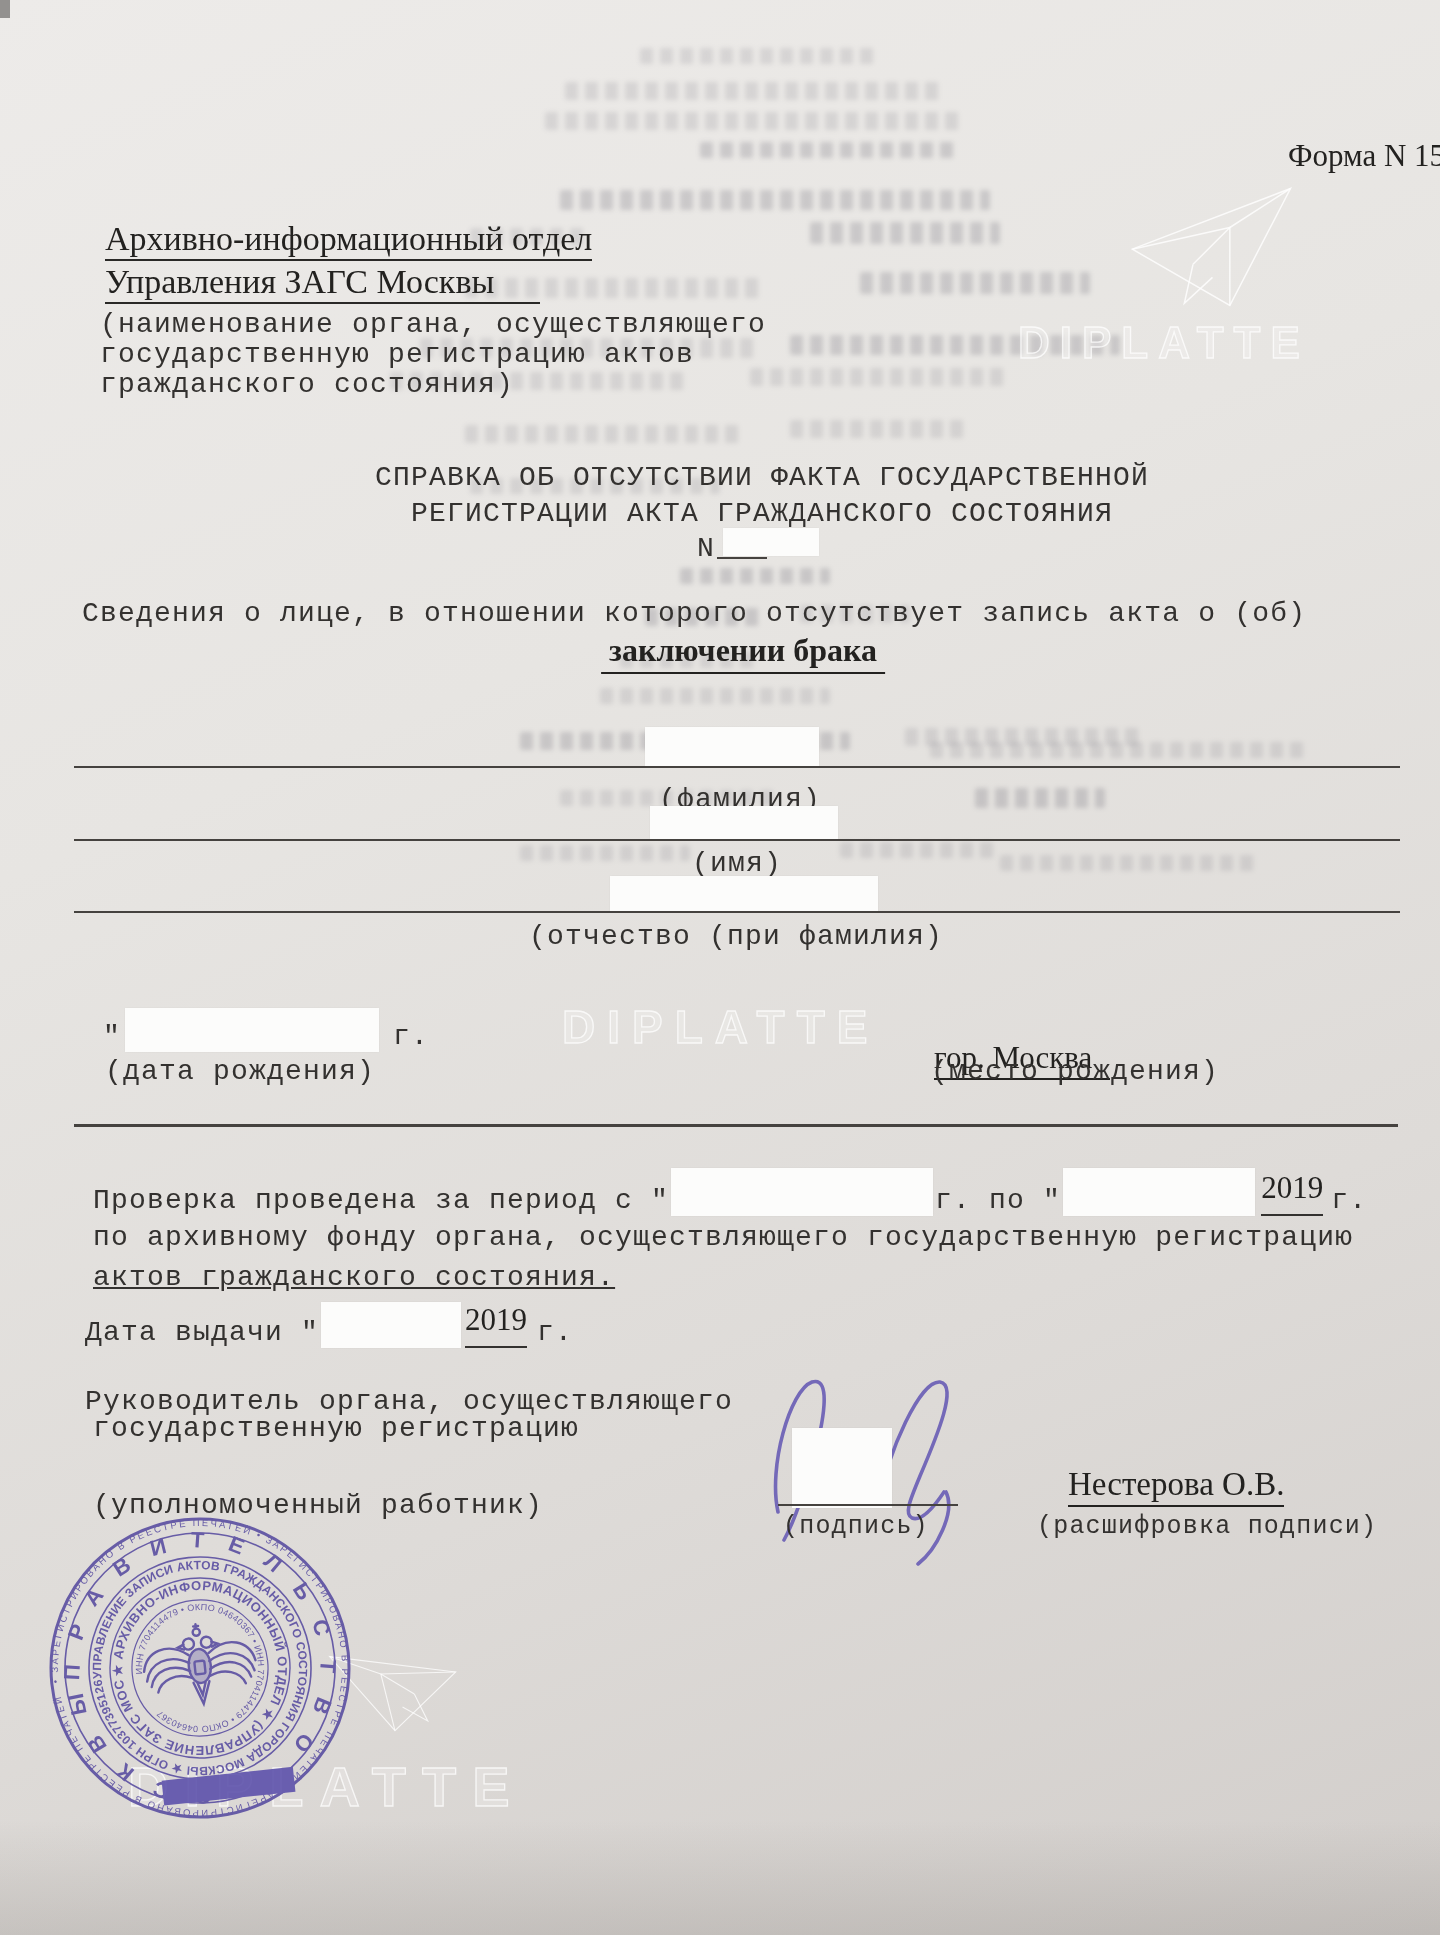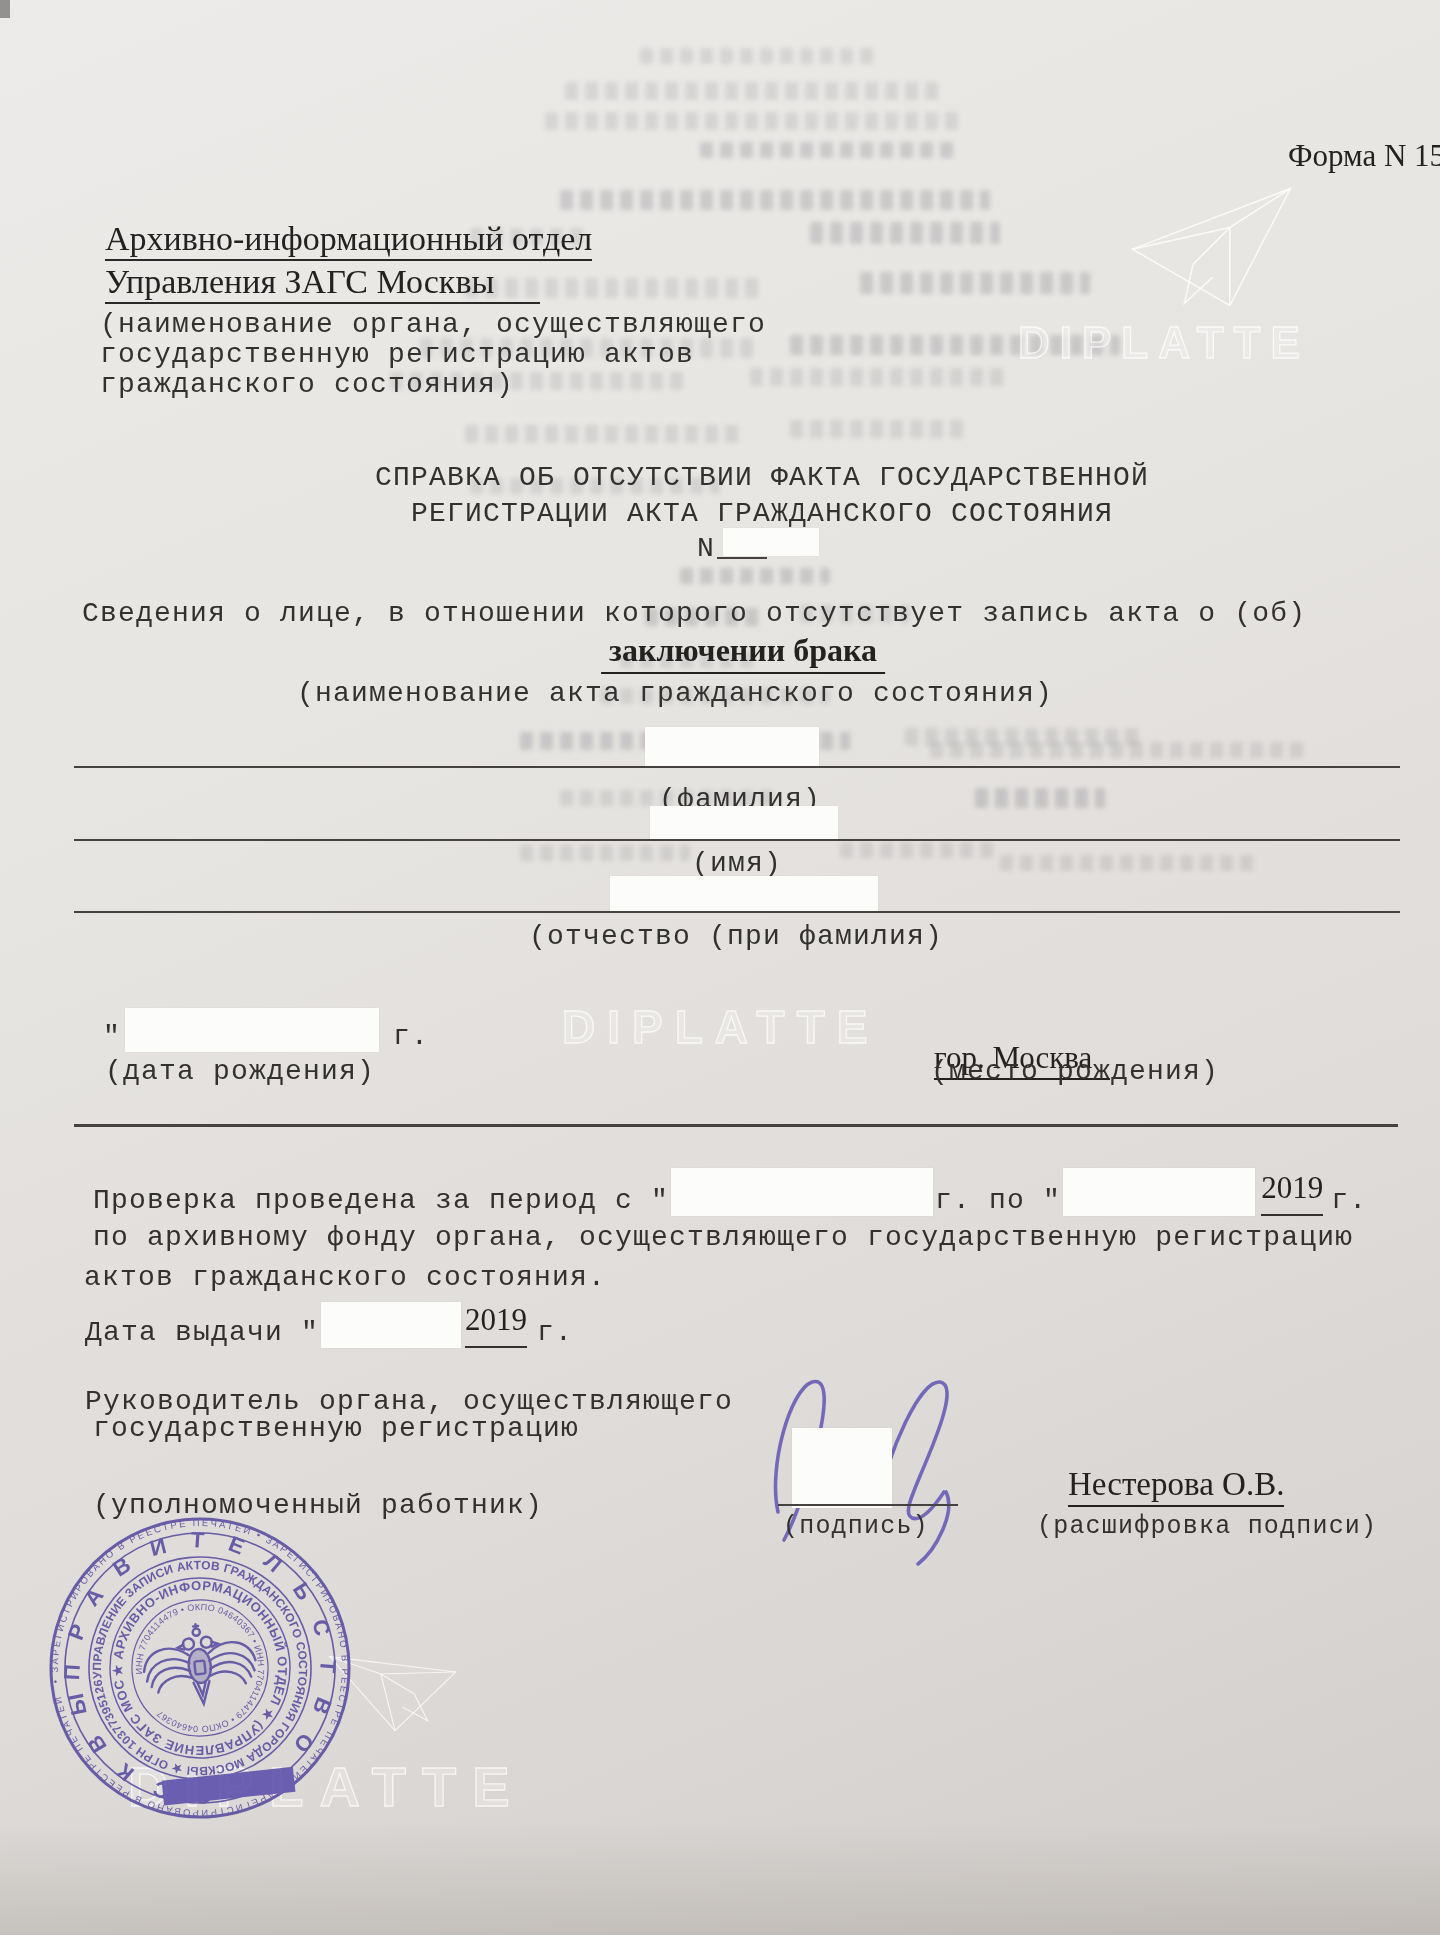--- a/index.html
+++ b/index.html
@@ -91,21 +91,20 @@
   <div class="abs mono" style="left:362px;top:462px;width:800px;text-align:center;">СПРАВКА ОБ ОТСУТСТВИИ ФАКТА ГОСУДАРСТВЕННОЙ</div>
   <div class="abs mono" style="left:362px;top:498px;width:800px;text-align:center;">РЕГИСТРАЦИИ АКТА ГРАЖДАНСКОГО СОСТОЯНИЯ</div>
 
   <div class="abs mono" style="left:697px;top:533px;">N</div>
   <div class="abs hline" style="left:717px;top:557px;width:50px;"></div>
   <div class="abs redact" style="left:723px;top:528px;width:96px;height:28px;"></div>
 
   <div class="abs mono" style="left:82px;top:598px;">Сведения о лице, в отношении которого отсутствует запись акта о (об)</div>
 
   <div class="abs serif" style="left:743px;top:632px;transform:translateX(-50%);font-size:32px;font-weight:bold;border-bottom:2.5px solid #232220;padding:0 8px 3px;">заключении брака</div>
-  <div class="abs mono" style="left:675px;top:678px;transform:translateX(-50%);">(наименование акта гражданского состояния)</div>
 
   <div class="abs redact" style="left:645px;top:727px;width:174px;height:39px;"></div>
   <div class="abs hline" style="left:74px;top:766px;width:1326px;"></div>
   <div class="abs mono" style="left:740px;top:784px;transform:translateX(-50%);">(фамилия)</div>
 
   <div class="abs redact" style="left:650px;top:806px;width:188px;height:34px;"></div>
   <div class="abs hline" style="left:74px;top:839px;width:1326px;"></div>
   <div class="abs mono" style="left:737px;top:848px;transform:translateX(-50%);">(имя)</div>
 
   <div class="abs redact" style="left:610px;top:876px;width:268px;height:36px;"></div>
@@ -126,21 +125,21 @@
 
   <div class="abs rowflex" style="left:93px;top:1166px;height:50px;">
     <span class="mono">Проверка проведена за период с "</span>
     <span class="redact" style="display:inline-block;width:262px;height:48px;margin:0 2px;"></span>
     <span class="mono">г. по "</span>
     <span class="redact" style="display:inline-block;width:192px;height:48px;margin:0 2px;"></span>
     <span class="serif u" style="font-size:31px;margin:0 8px 0 4px;">2019</span>
     <span class="mono">г.</span>
   </div>
   <div class="abs mono" style="left:93px;top:1222px;">по архивному фонду органа, осуществляющего государственную регистрацию</div>
-  <div class="abs mono" style="left:84px;top:1262px;">актов гражданского состояния.</div>
+  <div class="abs mono" style="left:93px;top:1262px;text-decoration:underline;">актов гражданского состояния.</div>
 
   <div class="abs rowflex" style="left:85px;top:1300px;height:48px;">
     <span class="mono">Дата выдачи "</span>
     <span class="redact" style="display:inline-block;width:140px;height:46px;margin-left:2px;"></span>
     <span class="serif u" style="font-size:31px;margin:0 10px 0 4px;">2019</span>
     <span class="mono">г.</span>
   </div>
 
   <div class="abs mono" style="left:85px;top:1378px;margin-top:8px;">Руководитель органа, осуществляющего</div>
   <div class="abs mono" style="left:93px;top:1413px;">государственную регистрацию</div>

